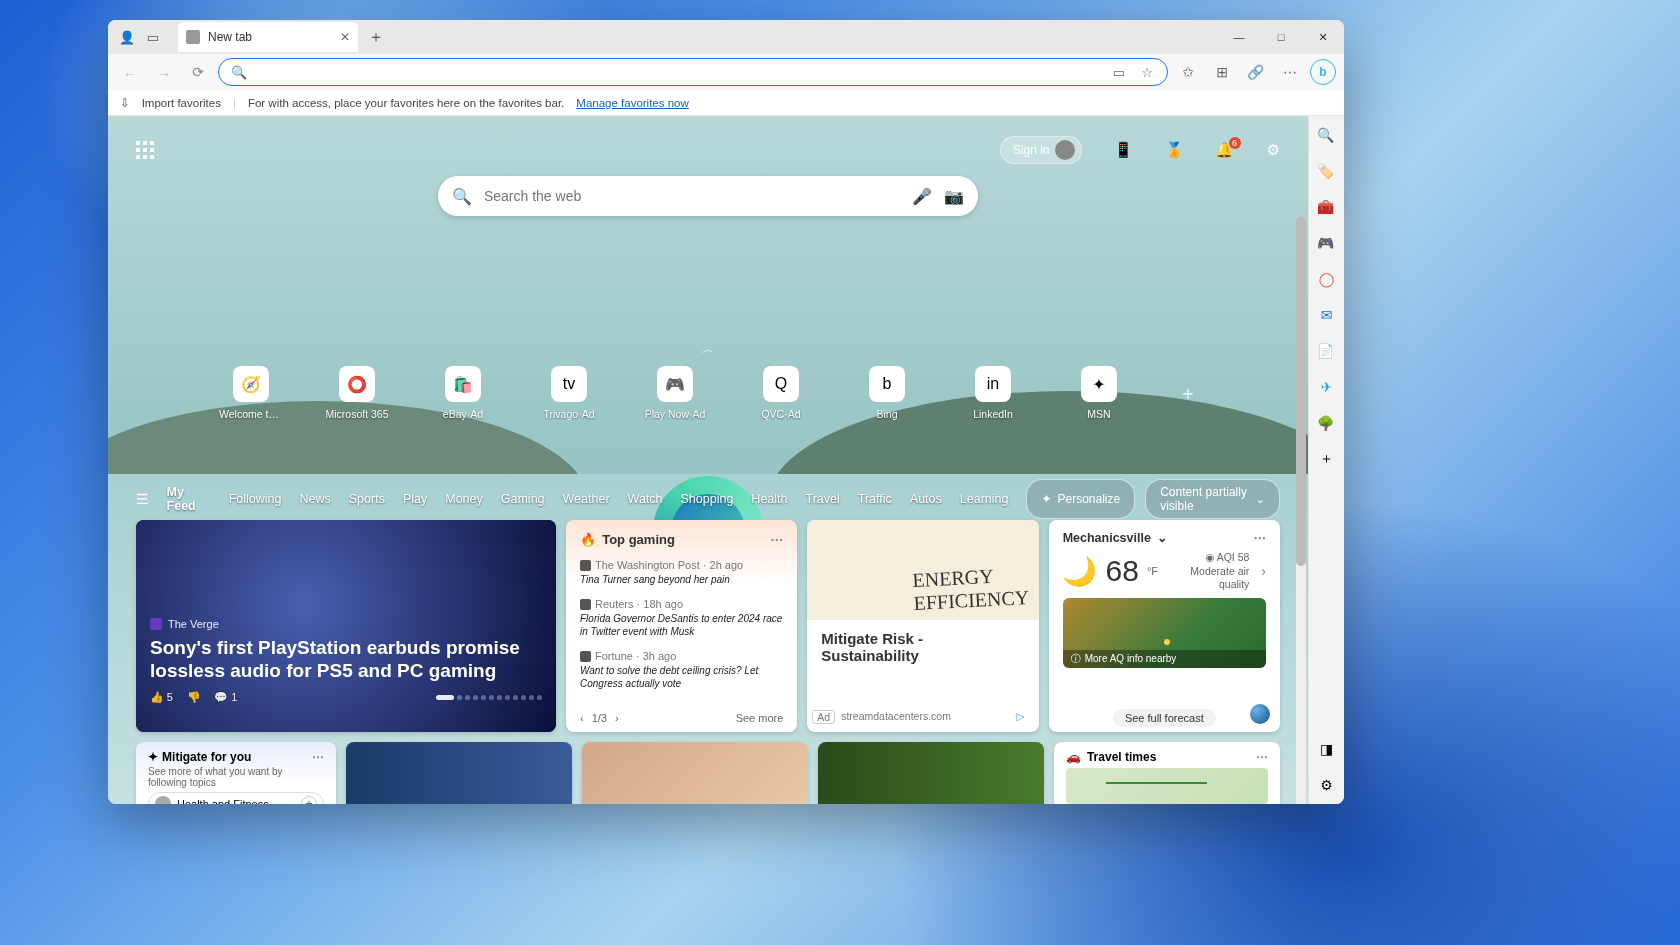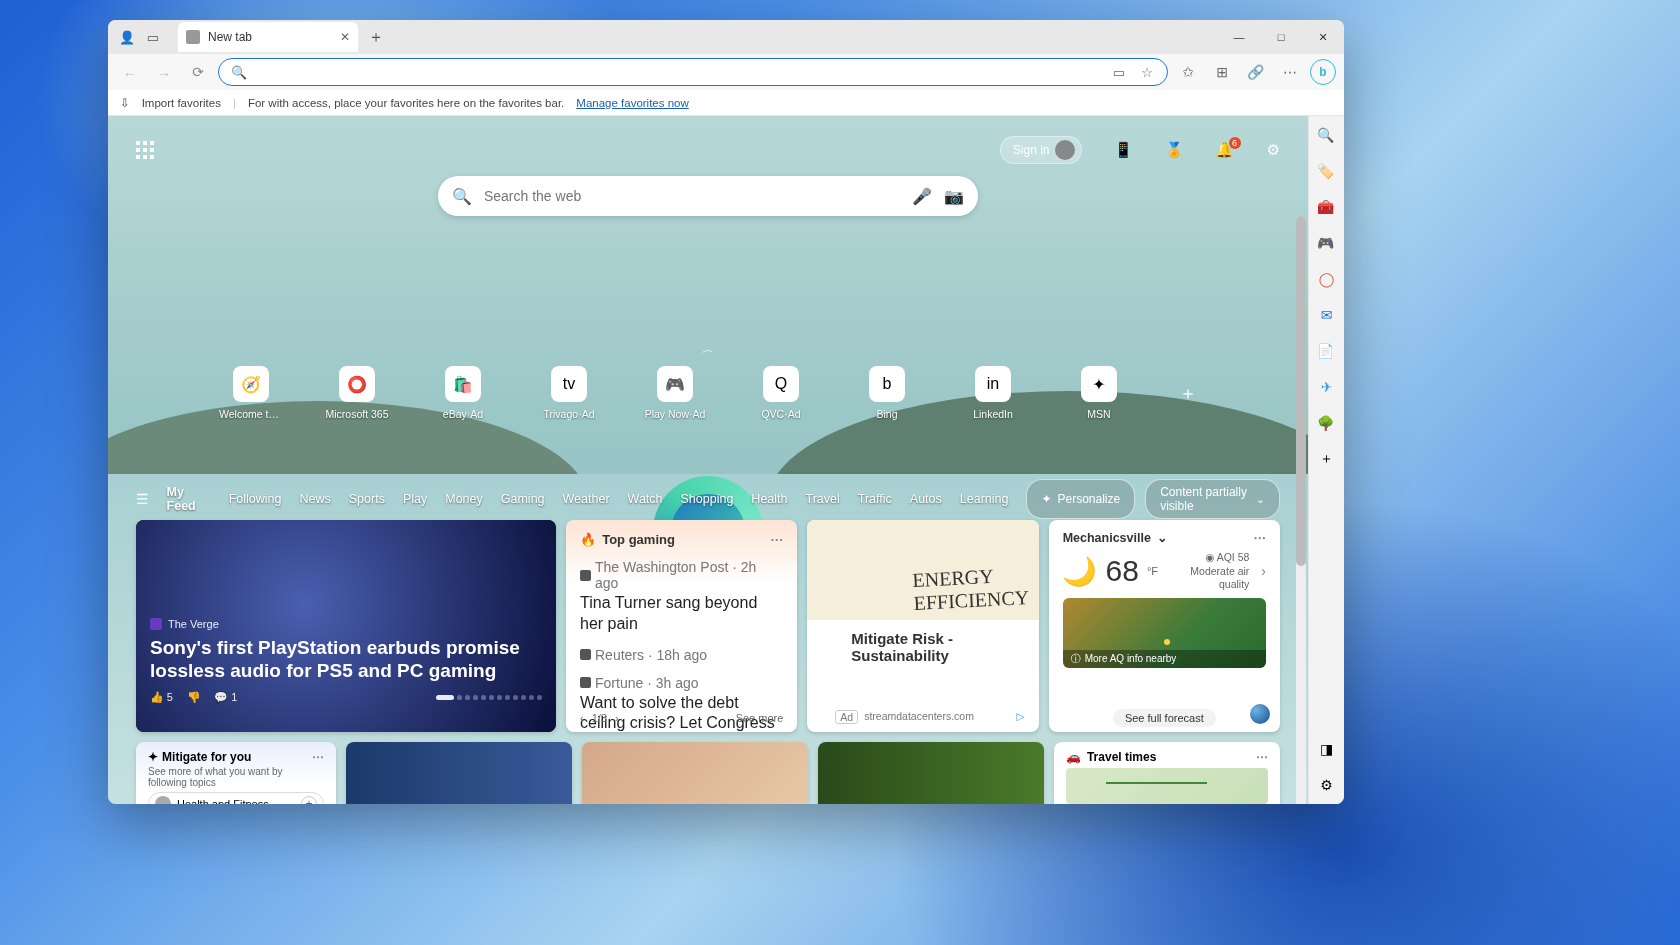--- a/index.html
+++ b/index.html
@@ -90,33 +90,33 @@
 .headline { font-size:19px; font-weight:600; line-height:1.25; margin:6px 0 8px; }
 .engage { display:flex; gap:14px; font-size:11px; align-items:center; opacity:.9; }
 .pager { margin-left:auto; display:flex; gap:3px; }
 .pager span { width:5px; height:5px; border-radius:50%; background:rgba(255,255,255,.35); }
 .pager span.on { width:18px; border-radius:3px; background:#fff; }
 
 .topstories { padding:12px 14px; background:linear-gradient(180deg,#fde4d4,#fff 30%); }
 .ts-head { display:flex; align-items:center; gap:6px; font-weight:600; font-size:13px; }
 .ts-head .more { margin-left:auto; color:#888; cursor:pointer; }
 .story { margin-top:12px; }
-.story .meta { font-size:14px; color:#777; display:flex; align-items:center; gap:4px; }
+.story .meta { font-size:11px; color:#777; display:flex; align-items:center; gap:4px; }
 .story .pub-ic { width:11px; height:11px; background:#555; border-radius:2px; display:inline-block; }
-.story .title { font-size:16px; color:#222; margin-top:2px; line-height:1.3; }
+.story .title { font-size:10px; color:#222; margin-top:2px; line-height:1.3;font-style:italic; }
 .ts-foot { position:absolute; bottom:8px; left:14px; right:14px; display:flex; align-items:center; font-size:11px; color:#666; }
 .ts-foot .nav { display:flex; gap:8px; align-items:center; }
 .ts-foot .see { margin-left:auto; cursor:pointer; }
 
 .adcard .img { height:100px; background:#f4eeda; position:relative; }
 .adcard .img::after { content:"ENERGY\A EFFICIENCY"; white-space:pre; position:absolute; right:10px; bottom:8px; font-family:"Brush Script MT",cursive; font-size:20px; color:#333; transform:rotate(-3deg); }
 .adcard .body { padding:10px 14px; }
-.adcard .adt { font-size:15px; font-weight:600;margin-left:30px; }
+.adcard .adt { font-size:15px; font-weight:600; }
 .adcard .adtx { font-size:11.5px; color:#555; margin-top:4px; line-height:1.3; }
-.adcard .adf { position:absolute; bottom:8px; left:28px; right:14px; display:flex; font-size:10.5px; color:#777; }
+.adcard .adf { position:absolute; bottom:8px; left:5px; right:14px; display:flex; font-size:10.5px; color:#777; }
 .adcard .adf .adlab { border:1px solid #ccc; padding:0 4px; border-radius:3px; margin-right:6px; }
 .adcard .adf .adic { margin-left:auto; color:#3aa0e0; }
 
 .weather { padding:10px 14px; }
 .w-head { display:flex; align-items:center; gap:6px; font-size:12.5px; font-weight:600; }
 .w-head .more { margin-left:auto; color:#888; cursor:pointer; }
 .w-main { display:flex; align-items:center; gap:8px; margin-top:6px; }
 .w-ic { font-size:28px; }
 .w-temp { font-size:30px; font-weight:300; }
 .w-unit { font-size:11px; color:#666; }
@@ -328,20 +328,21 @@
               <span>Top gaming</span>
               <span class="more">⋯</span>
             </div>
           <div id="stories">
               <div class="story">
                 <div class="meta"><span class="pub-ic"></span> The Washington Post · 2h ago</div>
                 <div class="title">Tina Turner sang beyond her pain</div>
               </div>
               <div class="story">
                 <div class="meta"><span class="pub-ic"></span> Reuters · 18h ago</div>
+                <div class="title">Florida Governor DeSantis to enter 2024 race in Twitter event with Musk</div>
               </div>
               <div class="story">
                 <div class="meta"><span class="pub-ic"></span> Fortune · 3h ago</div>
                 <div class="title">Want to solve the debt ceiling crisis? Let Congress actually vote</div>
               </div>
             </div>
           <div class="ts-foot">
             <div class="nav">
                 <span>‹</span>
                 <span>1/3</span>

